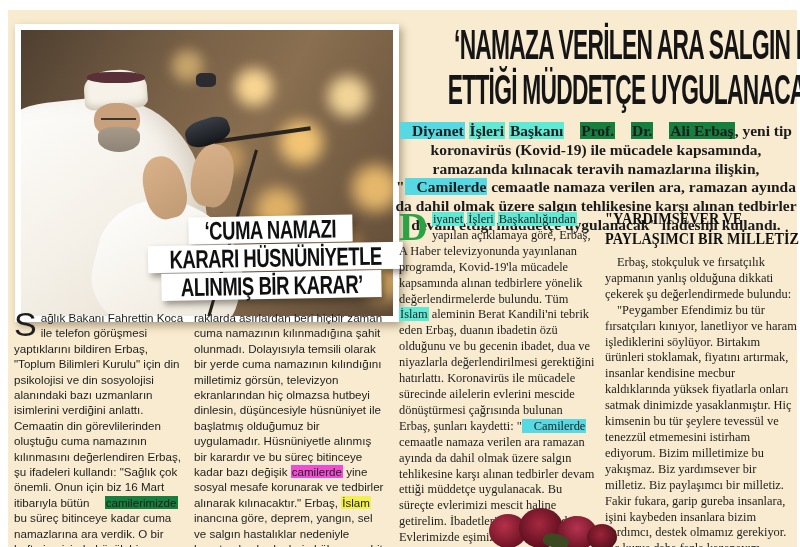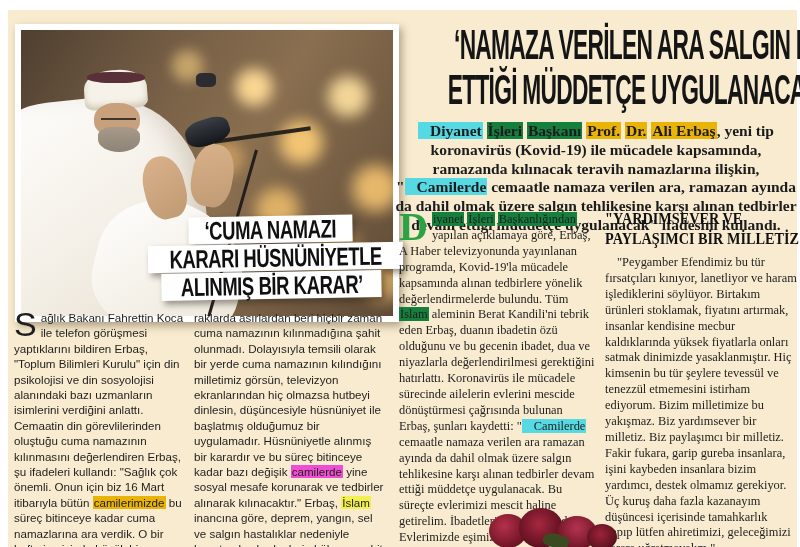--- a/index.html
+++ b/index.html
@@ -74,22 +74,22 @@
   .dropcap{float:left;font-weight:normal;padding-right:4px;}
   #col1 .dropcap{font-size:34px;line-height:28px;color:#1e1e1e;font-family:"Liberation Sans",sans-serif;}
   #col3 .dropcap{font-size:40px;line-height:30px;color:#2ba344;font-family:"Liberation Serif",serif;font-weight:bold;}
   .subhead{margin-bottom:7px;color:#111;}
   .subhead .cond{font-size:15px;transform:scale(.95,1.18);transform-origin:left center;display:block;line-height:20px;}
   .para{text-indent:12px;margin:0 0 0 0;}
 
   
   .hl{padding:0 1px;}
   .hl-cyan{background:#57d9e3;padding-left:12px;}
-  .hl-green{background:#15803d;}
-  .hl-orange{background:#eab308;}
+  .hl-green{background:#5eead4;}
+  .hl-orange{background:#15803d;margin-left:12px;}
   .hl-pink{background:#f04ed2;}
   .hl-yellow{background:#f3ef4d;}
 
   
   .roses{position:absolute;left:487px;top:506px;width:132px;height:41px;}
   .rose{position:absolute;border-radius:50%;filter:blur(.4px);}
   .r1{left:2px;top:8px;width:38px;height:34px;background:radial-gradient(circle at 40% 35%,#b5304a,#6e1424 70%);}
   .r2{left:32px;top:2px;width:44px;height:40px;background:radial-gradient(circle at 45% 40%,#a62740,#5c0f1e 72%);}
   .r3{left:70px;top:10px;width:40px;height:34px;background:radial-gradient(circle at 50% 35%,#b53350,#701526 70%);}
   .r4{left:100px;top:18px;width:30px;height:26px;background:radial-gradient(circle at 45% 40%,#9c2338,#55101c 75%);}
@@ -145,20 +145,21 @@
 
   <div id="col3" class="col col-serif">
     <span class="dropcap">D</span><span><span class="hl hl-green">iyanet</span><span> </span><span class="hl hl-green">İşleri</span><span> </span><span class="hl hl-green">Başkanlığından</span><span> yapılan açıklamaya göre, Erbaş, A Haber televizyonunda yayınlanan programda, Kovid-19'la mücadele kapsamında alınan tedbirlere yönelik değerlendirmelerde bulundu. Tüm </span><span class="hl hl-green">İslam</span><span> aleminin Berat Kandili'ni tebrik eden Erbaş, duanın ibadetin özü olduğunu ve bu gecenin ibadet, dua ve niyazlarla değerlendirilmesi gerektiğini hatırlattı. Koronavirüs ile mücadele sürecinde ailelerin evlerini mescide dönüştürmesi çağrısında bulunan Erbaş, şunları kaydetti: "</span><span class="hl hl-cyan">Camilerde</span><span> cemaatle namaza verilen ara ramazan ayında da dahil olmak üzere salgın tehlikesine karşı alınan tedbirler devam ettiği müddetçe uygulanacak. Bu süreçte evlerimizi mescit haline getirelim. İbadetlerimize riayet edelim. Evlerimizde eşimiz ve çocuklarımızla teravihlerimizi kılalım. Evde yaşayanlar içerisinden bir karantina yoksa namazlarımızı cemaatle kılalım."</span></span>
   </div>
 
   <div id="col4" class="col col-serif">
     <div class="subhead">
       <span class="cond">"YARDIMSEVER VE</span>
       <span class="cond">PAYLAŞIMCI BİR MİLLETİZ"</span>
     </div>
+    <p class="para">Erbaş, stokçuluk ve fırsatçılık yapmanın yanlış olduğuna dikkati çekerek şu değerlendirmede bulundu:</p>
     <p class="para">"Peygamber Efendimiz bu tür fırsatçıları kınıyor, lanetliyor ve haram işlediklerini söylüyor. Birtakım ürünleri stoklamak, fiyatını artırmak, insanlar kendisine mecbur kaldıklarında yüksek fiyatlarla onları satmak dinimizde yasaklanmıştır. Hiç kimsenin bu tür şeylere tevessül ve tenezzül etmemesini istirham ediyorum. Bizim milletimize bu yakışmaz. Biz yardımsever bir milletiz. Biz paylaşımcı bir milletiz. Fakir fukara, garip gureba insanlara, işini kaybeden insanlara bizim yardımcı, destek olmamız gerekiyor. Üç kuruş daha fazla kazanayım düşüncesi içerisinde tamahkarlık yapıp lütfen ahiretimizi, geleceğimizi zarara uğratmayalım."</p>
   </div>
 
   <div class="roses">
     <div class="rose r1"></div>
     <div class="rose r2"></div>
     <div class="rose r3"></div>
     <div class="rose r4"></div>
     <div class="leaf"></div>
   </div>

